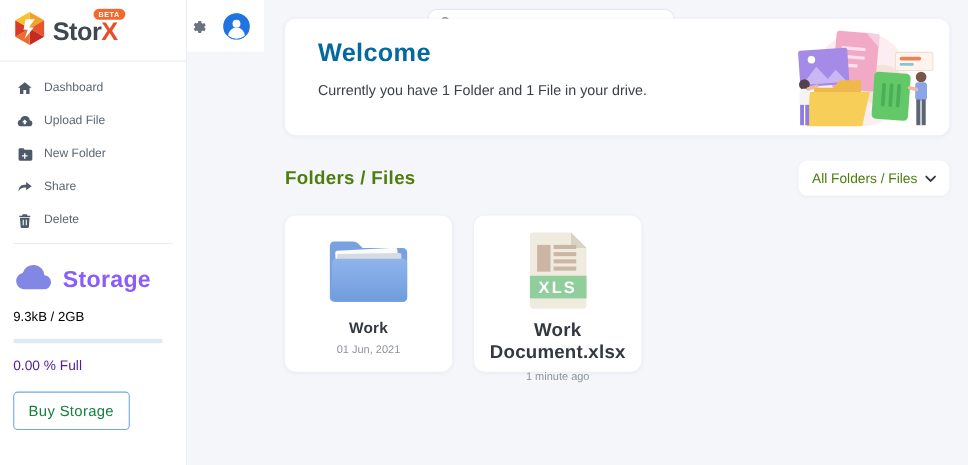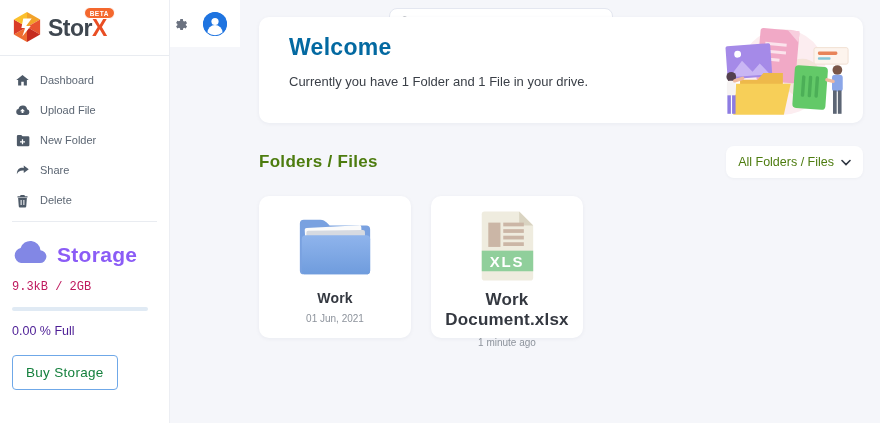--- a/index.html
+++ b/index.html
@@ -15,21 +15,21 @@
   .menu { padding:9px 0 4px 0; }
   .menu-item { display:flex; align-items:center; gap:10px; height:30px; padding:0 14px; cursor:pointer; }
   .mi-icon { width:16px; height:16px; display:flex; align-items:center; justify-content:center; flex-shrink:0; }
   .mi-icon svg { width:15px; height:15px; fill:#4e5a68; }
   .mi-label { font-size:11px; color:#5c6673; white-space:nowrap; }
   .menu-divider { border-top:1px solid #e9ecf1; margin:6px 12px 0 12px; }
 
   .storage-box { padding:14px 12px 0 12px; }
   .storage-head { display:flex; align-items:center; gap:9px; }
   .storage-title { font-size:21px; font-weight:bold; color:#8b5cf6; letter-spacing:0.3px; }
-  .storage-usage { font-size:12px; color:#be185d; margin-top:11px;font-family:Liberation Mono, monospace; }
+  .storage-usage { font-size:12px; color:#000000; margin-top:11px; }
   .progress-track { margin-top:13px; height:4px; border-radius:3px; background:#e0eaf4; width:136px; overflow:hidden; }
   .progress-fill { height:100%; background:#4a90d9; width:0%; border-radius:3px; }
   .percent-full { font-size:12.5px; color:#4c1d95; margin-top:13px; }
   .buy-btn { margin-top:17px; background:#ffffff; border:1px solid #6fa8e8; border-radius:4px; padding:9px 13px; font-size:13.5px; color:#15803d; font-family:"Liberation Sans", sans-serif; letter-spacing:0.3px; cursor:pointer; }
 
   
   .main { flex:1; display:flex; min-width:0; }
   .topbar { height:47px; background:#ffffff; position:relative; display:flex; align-items:center; flex-shrink:0; }
   .search-wrap { position:absolute; left:219px; top:8px; width:224px; height:30px; border:1px solid #e4e7f0; border-radius:8px; background:#fff; display:flex; align-items:center; padding:0 9px; gap:7px; }
   .search-wrap svg { flex-shrink:0; }

